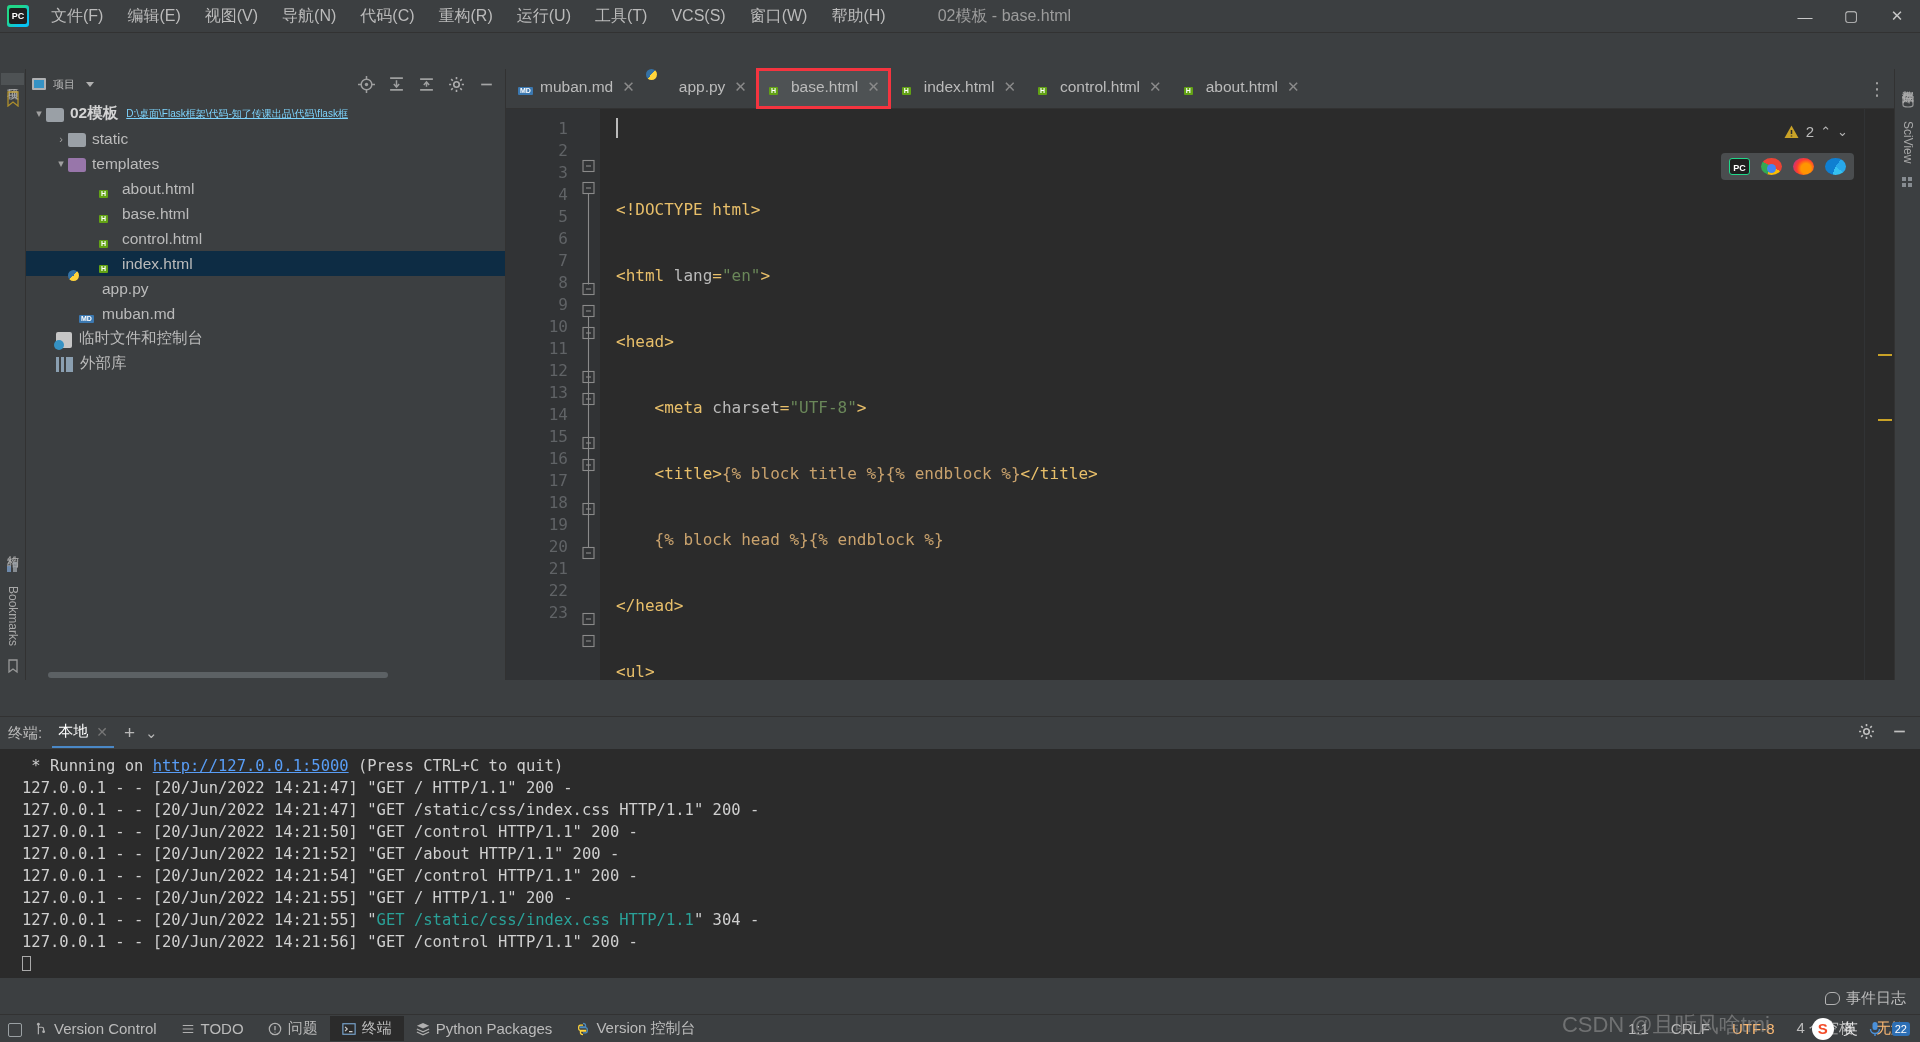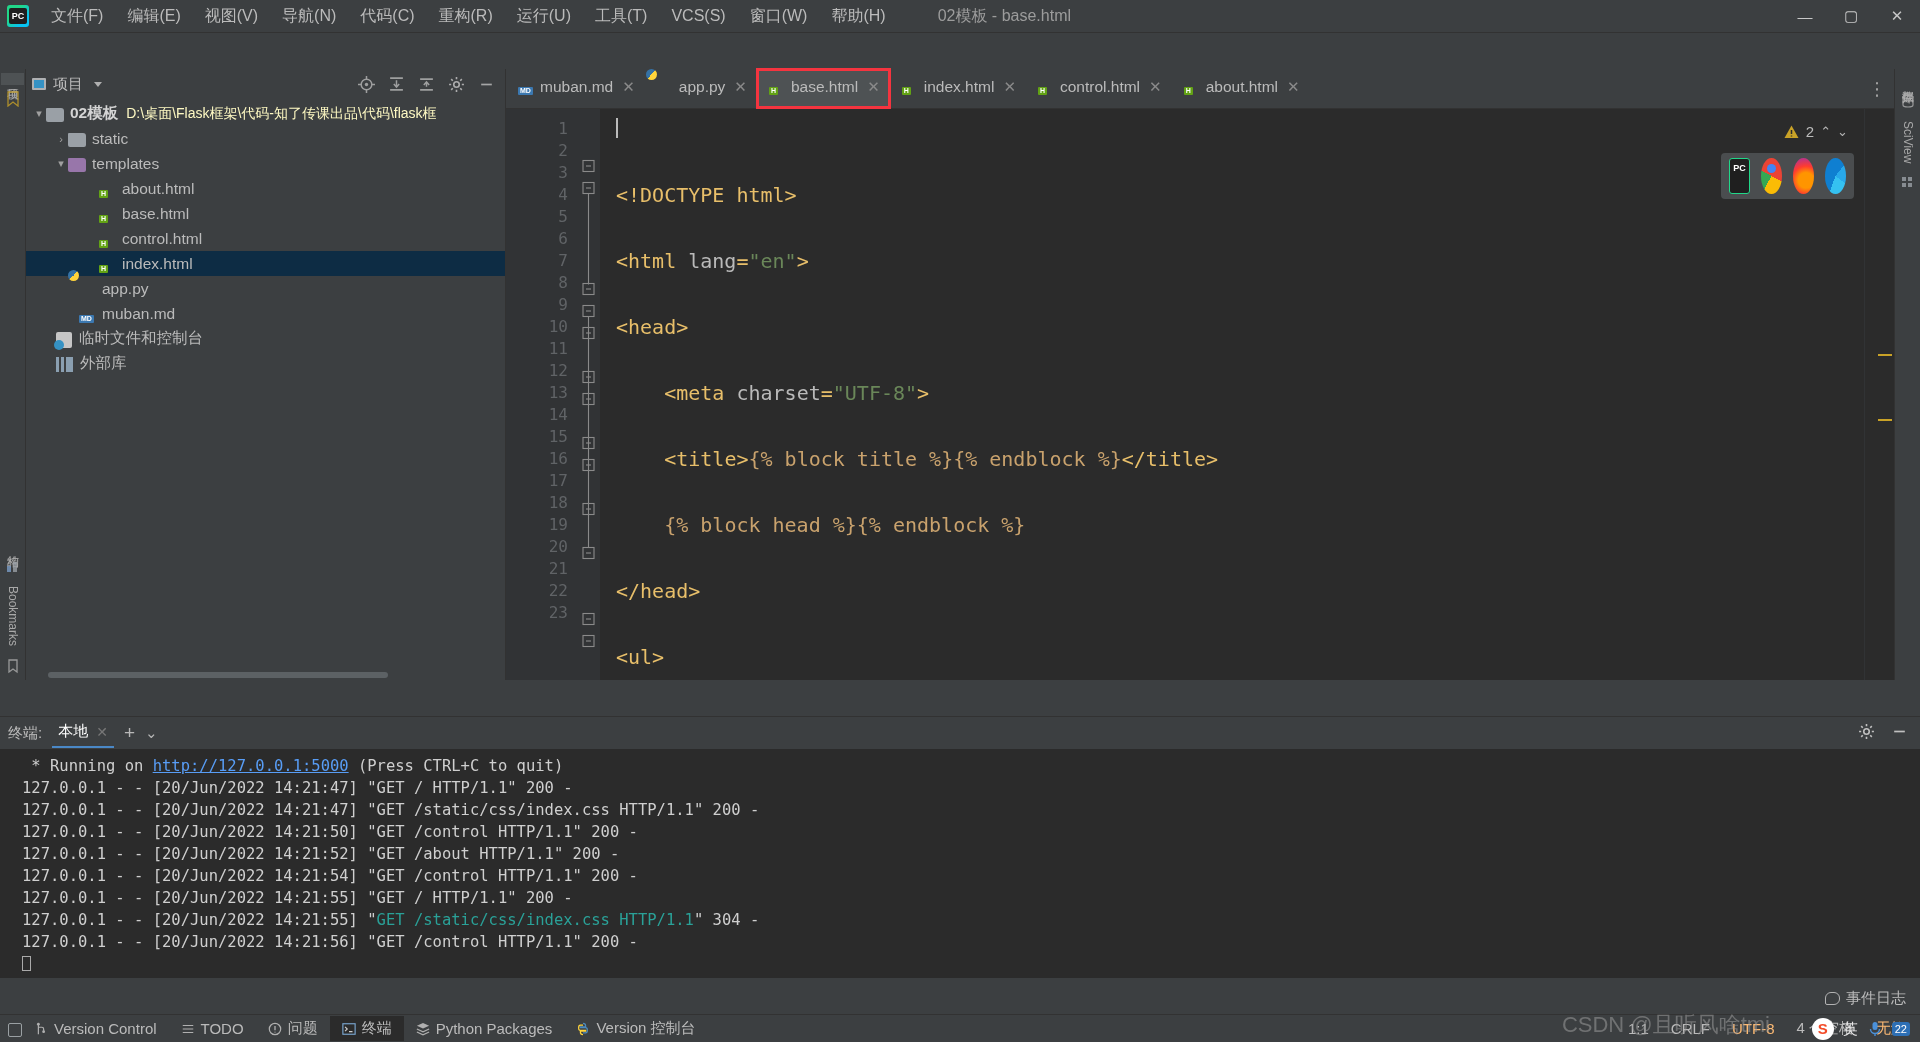--- a/index.html
+++ b/index.html
@@ -63,42 +63,42 @@
   }
 
   
   .project {
     width:480px; flex:0 0 480px; background:#3c3f41;
     display:flex;flex-direction:column;border-right:1px solid #323232;min-height:0;
   }
   .proj-header{
     height:30px;display:flex;align-items:center;padding:0 6px;flex:0 0 30px;
   }
-  .proj-title{display:flex;align-items:center;gap:7px;font-size:15px;color:#bbbbbb;}
+  .proj-title{display:flex;align-items:center;gap:7px;font-size:11px;color:#bbbbbb;}
   .proj-sq{width:14px;height:12px;border:2px solid #afb1b3;background:#3592c4;border-radius:1px;}
   .caret-d{width:0;height:0;border-left:4px solid transparent;border-right:4px solid transparent;border-top:5px solid #b0b0b0;margin-left:4px;}
   .proj-tools{margin-left:auto;display:flex;align-items:center;gap:13px;padding-right:4px;}
   .ptool{width:17px;height:17px;opacity:.85;display:flex;align-items:center;justify-content:center;}
 
   .tree{flex:1 1 auto;overflow:hidden;padding-top:2px;font-size:15.5px;}
   .trow{height:25px;display:flex;align-items:center;padding-left:6px;white-space:nowrap;color:#bbbbbb;}
   .trow.selected{background:#0d2c44;}
   .arrow{width:14px;display:inline-block;text-align:center;color:#a0a0a0;font-size:11px;flex:0 0 14px;}
   .ico{width:18px;height:18px;margin-right:6px;flex:0 0 18px;position:relative;display:inline-block;}
   .ico-folder{background:#9aa0a6;border-radius:1px 3px 2px 2px;height:14px;margin-top:2px;}
   .ico-folder.purple{background:#9876aa;}
   .ico-file{background:#c6c6c6;height:15px;width:13px;margin:2px 2px 0 2px;border-radius:1px;}
   .badge{position:absolute;left:1px;bottom:0px;font-size:7px;line-height:8px;padding:0 2px;color:#fff;font-weight:bold;border-radius:1px;}
   .badge.h{background:#62a214;}
   .badge.md{background:#3b78b0;}
   .ico-py{width:16px;height:16px;margin-top:2px;background:#c6c6c6;border-radius:2px;position:relative;}
   .ico-py:after{content:"";position:absolute;right:-1px;bottom:-1px;width:11px;height:11px;border-radius:50%;
     background:linear-gradient(135deg,#3572A5 50%,#FFD43B 50%);}
   .proj-name{font-weight:bold;color:#d4d4d4;margin-right:8px;}
-  .proj-path{color:#fef9c3;font-size:14px;overflow:hidden;text-overflow:clip;}
+  .proj-path{color:#7dd3fc;font-size:10px;overflow:hidden;text-overflow:clip;text-decoration:underline;}
   .ico-lib{width:17px;height:15px;margin:2px 7px 0 2px;background:
      linear-gradient(to right,#8a9fb1 0 3px,transparent 3px 5px,#8a9fb1 5px 8px,transparent 8px 10px,#8a9fb1 10px 13px);}
   .ico-console{width:16px;height:16px;margin:2px 7px 0 2px;background:#c6c6c6;border-radius:2px;position:relative;}
   .ico-console:after{content:"";position:absolute;left:-2px;bottom:-2px;width:10px;height:10px;border-radius:50%;background:#3592c4;}
 
   .hscroll{height:11px;flex:0 0 11px;position:relative;background:#3c3f41;}
   .hscroll i{position:absolute;left:22px;top:3px;height:6px;width:340px;background:#5c6164;border-radius:3px;display:block;}
 
   
   .editorarea{flex:1 1 auto;display:flex;flex-direction:column;min-width:0;min-height:0;}
@@ -114,22 +114,22 @@
   .tabs-right{margin-left:auto;display:flex;align-items:center;padding-right:8px;}
   .kebab{font-size:18px;color:#a8a8a8;letter-spacing:0;line-height:14px;}
 
   .editorwrap{flex:1 1 auto;display:flex;min-height:0;position:relative;background:#2b2b2b;}
   .gutter{
     width:72px;flex:0 0 72px;background:#313335;text-align:right;padding-top:9px;
     font-family:"DejaVu Sans Mono",monospace;font-size:16px;color:#606366;
   }
   .gline{height:22px;line-height:22px;padding-right:10px;position:relative;}
   .code{
-    flex:1 1 auto;padding:9px 0 0 16px;font-family:"DejaVu Sans Mono",monospace;
-    font-size:20px;line-height:22px;white-space:pre;overflow:hidden;color:#a9b7c6;position:relative;
+    flex:1 1 auto;padding:24px 0 0 16px;font-family:"DejaVu Sans Mono",monospace;
+    font-size:16px;line-height:22px;white-space:pre;overflow:hidden;color:#a9b7c6;position:relative;
   }
   .cl{height:22px;}
   .tag{color:#e8bf6a;}
   .attr{color:#bababa;}
   .str{color:#6a8759;}
   .jinja{color:#c9a26d;}
   .caret{position:absolute;left:16px;top:9px;width:2px;height:20px;background:#bbbbbb;}
 
   .editor-right{
     width:30px;flex:0 0 30px;background:#2b2b2b;position:relative;border-left:1px solid #313335;
@@ -138,21 +138,21 @@
 
   .inspect{
     position:absolute;top:14px;right:46px;display:flex;align-items:center;gap:6px;
     font-size:15px;color:#bbbbbb;
   }
   .chev{color:#b4b4b4;font-size:13px;}
   .browsers{
     position:absolute;top:44px;right:40px;background:#4a4d4f;border-radius:4px;
     padding:5px 8px;display:flex;align-items:center;gap:11px;
   }
-  .bico{width:21px;height:36px;border-radius:50%;}
+  .bico{width:21px;height:17px;border-radius:50%;}
   .bico.pc{border-radius:3px;background:#1f1f1f;border:1px solid #21d789;color:#fff;
     font-size:9px;font-weight:bold;text-align:center;line-height:19px;}
   .bico.chrome{background:conic-gradient(#ea4335 0 33%,#fbbc05 33% 58%,#34a853 58% 83%,#ea4335 83%);position:relative;}
   .bico.chrome:after{content:"";position:absolute;left:6px;top:6px;width:9px;height:9px;border-radius:50%;background:#4285f4;}
   .bico.firefox{background:radial-gradient(circle at 62% 62%,#ff9500 0 30%,#ff3b30 55%,#9b2fae 100%);}
   .bico.edge{background:conic-gradient(from 200deg,#0f7fd1 0 55%,#28a8ea 55% 80%,#35c1f1 80%);}
 
   
   .terminal{flex:0 0 262px;display:flex;flex-direction:column;background:#2b2b2b;border-top:1px solid #323232;}
   .term-head{height:30px;flex:0 0 30px;background:#3c3f41;display:flex;align-items:center;padding:16px 8px;gap:10px;}

